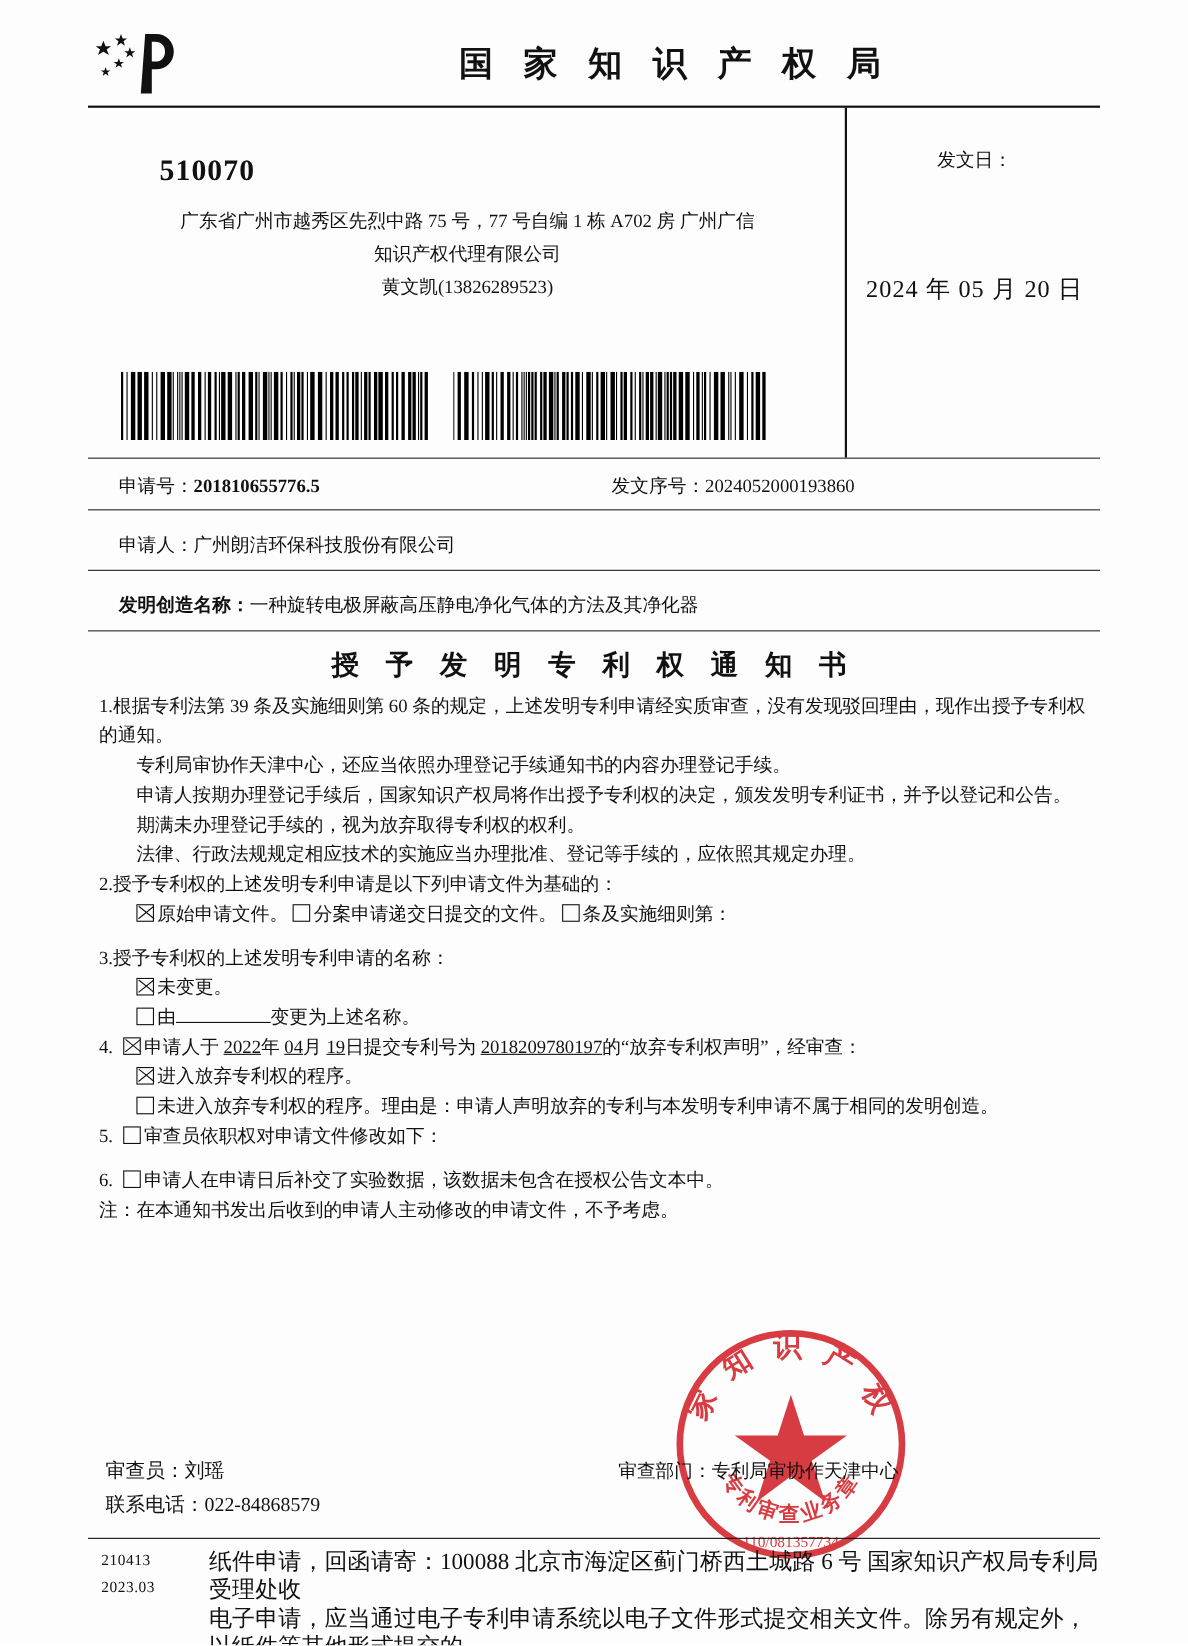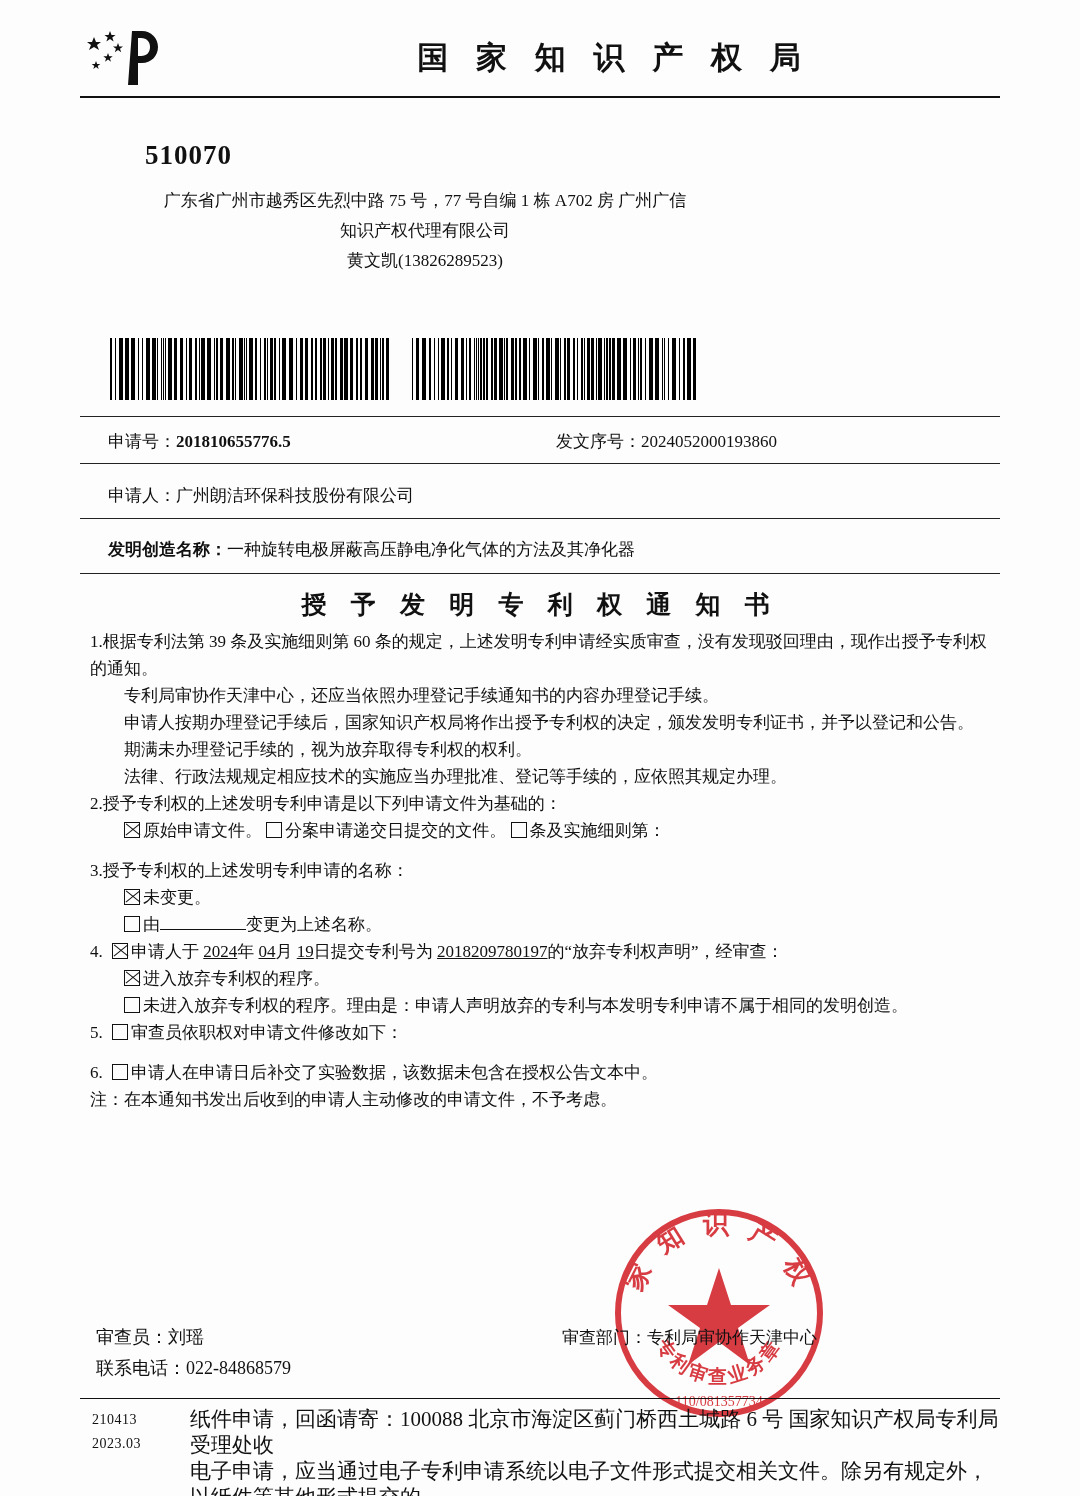--- a/index.html
+++ b/index.html
@@ -266,20 +266,24 @@
 
   <div class="addr-box">
     <div class="zip">510070</div>
     <div class="addr-lines">
       <div>广东省广州市越秀区先烈中路 75 号，77 号自编 1 栋 A702 房  广州广信</div>
       <div>知识产权代理有限公司</div>
       <div>黄文凯(13826289523)</div>
     </div>
   </div>
 
+  <div class="date-box">
+    <div class="date-label">发文日：</div>
+    <div class="date-value">2024 年 05 月 20 日</div>
+  </div>
 
   <div class="barcode" id="barcode-1">
       <span style="width:2px"></span>
       <span style="width:3px;background:transparent"></span>
       <span style="width:1px"></span>
       <span style="width:3px;background:transparent"></span>
       <span style="width:4px"></span>
       <span style="width:2px;background:transparent"></span>
       <span style="width:4px"></span>
       <span style="width:2px;background:transparent"></span>
@@ -574,21 +578,21 @@
     <div class="gap"></div>
     <p>3.授予专利权的上述发明专利申请的名称：</p>
     <p class="indent">
       <span class="cb x"></span><span>未变更。</span>
     </p>
     <p class="indent">
       <span class="cb"></span><span>由</span><span class="blank"></span><span>变更为上述名称。</span>
     </p>
     <p>
       <span class="num">4.</span><span class="cb x"></span><span>申请人于</span>
-      <span class="ul">2024</span><span>年</span>
+      <span class="ul">2022</span><span>年</span>
       <span class="ul">04</span><span>月</span>
       <span class="ul">19</span><span>日提交专利号为</span>
       <span class="ul">2018209780197</span><span>的“放弃专利权声明”，经审查：</span>
     </p>
     <p class="indent">
       <span class="cb x"></span><span>进入放弃专利权的程序。</span>
     </p>
     <p class="indent">
       <span class="cb"></span><span>未进入放弃专利权的程序。理由是：申请人声明放弃的专利与本发明专利申请不属于相同的发明创造。</span>
     </p>

